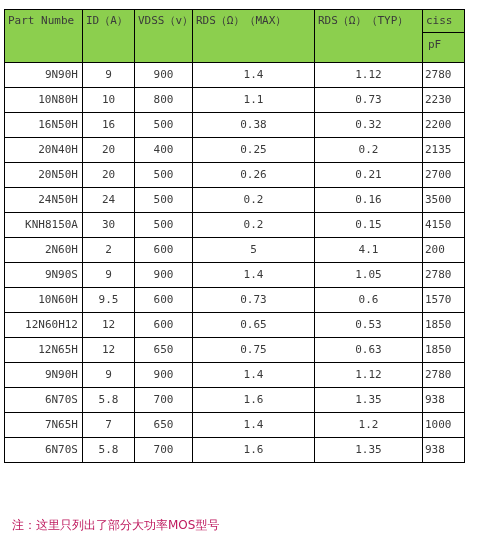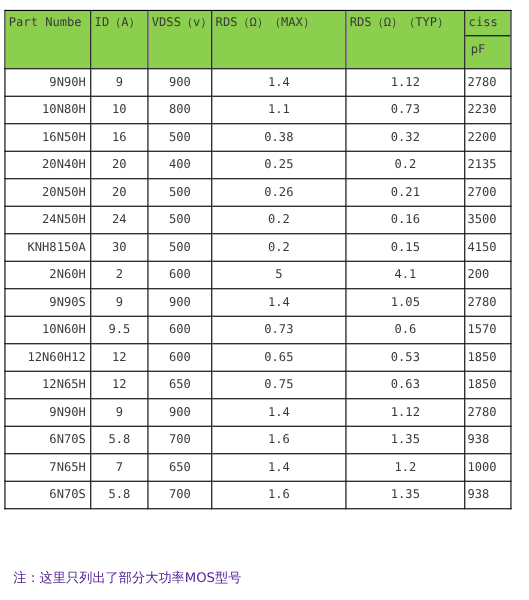--- a/index.html
+++ b/index.html
@@ -108,21 +108,21 @@
     margin-left: 26px;
   }
 
   
   #footnote {
     position: absolute;
     left: 12px;
     top: 517px;
     font-family: "DejaVu Sans", sans-serif;
     font-size: 12px;
-    color: #4c1d95;
+    color: #be185d;
     white-space: nowrap;
   }
 </style>
 </head>
 <body>
 
 <div id="mos-table-wrap">
   <table class="mos-table">
     <colgroup>
       <col class="c-part">

